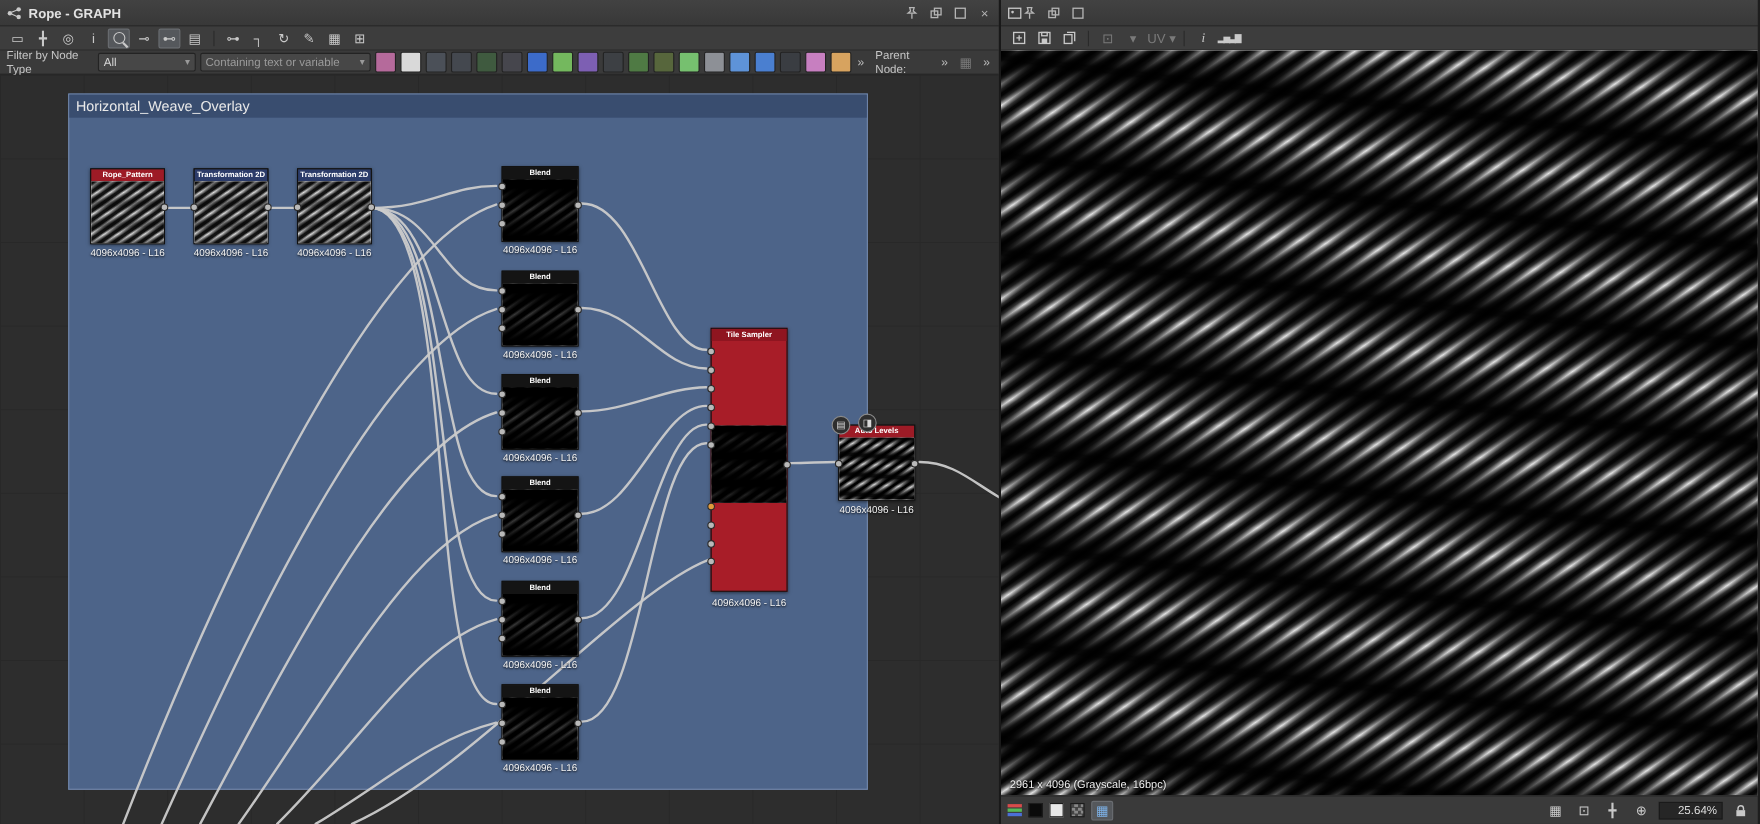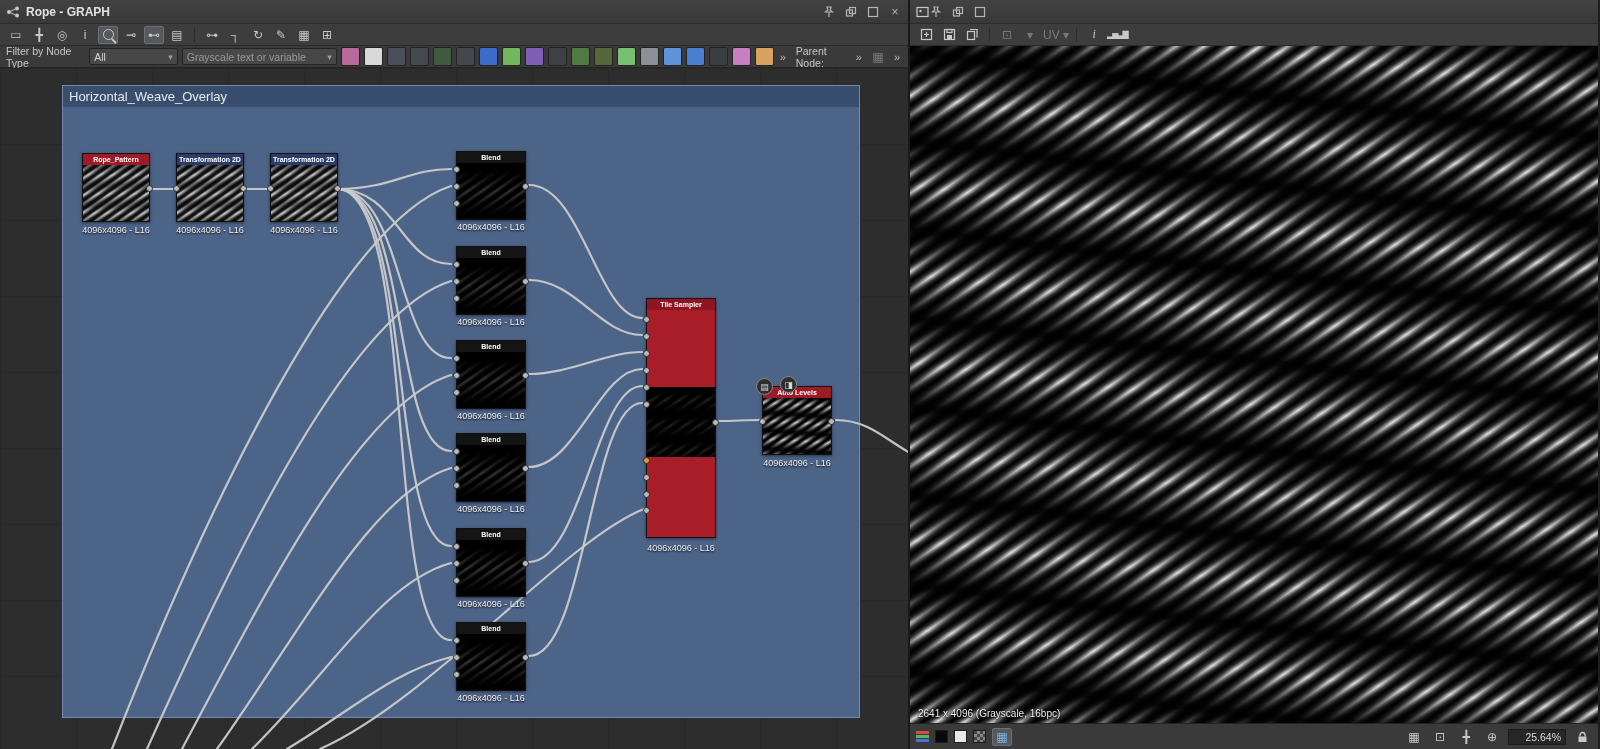--- a/index.html
+++ b/index.html
@@ -35,21 +35,21 @@
     display:flex; align-items:center; padding:0 4px; gap:4px; color:#d6d6d6; cursor:pointer; }
   .dd .arr { color:#9a9a9a; font-size:9px; }
   .dd.ghost { color:#9a9a9a; }
   .ficon { width:19px; height:19px; border-radius:2px; border:1px solid #222; cursor:pointer; flex:0 0 auto; }
   .chev { color:#bdbdbd; font-size:11px; padding:0 2px; cursor:pointer; }
 
   
   .canvas { position:absolute; left:0; top:68px; width:910px; height:681px; background:#2d2d2d;
     background-image:linear-gradient(#282828 1px,transparent 1px),linear-gradient(90deg,#282828 1px,transparent 1px);
     background-size:76px 76px; overflow:hidden; }
-  .frame { position:absolute; left:62px; top:17px; width:798px; height:633px;
+  .frame { position:absolute; left:62px; top:17px; width:727px; height:633px;
     background:rgba(79,103,142,0.95); border:1px solid #7388ab; }
   .frame-head { height:21px; background:rgba(56,76,110,0.95); display:flex; align-items:center; padding:0 6px; }
   .frame-title { color:#e9e9e9; font-size:13px; }
   .wires { position:absolute; left:0; top:0; width:910px; height:681px; pointer-events:none; }
   .wires path { fill:none; stroke:#cbcbcb; stroke-width:2.2; stroke-linecap:round; opacity:.95; }
 
   .node { position:absolute; background:#202020; border:1px solid #111; box-shadow:0 1px 3px rgba(0,0,0,.5); }
   .nh { height:11px; display:flex; align-items:center; justify-content:center; color:#fff;
     font-size:7px; font-weight:bold; overflow:hidden; white-space:nowrap; }
   .nt { height:56px; }
@@ -152,21 +152,21 @@
       <span class="tbi">⊞</span>
     </div>
 
     <div class="filterbar">
       <span>Filter by Node Type</span>
       <div class="dd" style="width:100px">
         <span style="flex:1">All</span>
         <span class="arr">▾</span>
       </div>
       <div class="dd ghost" style="width:176px">
-        <span style="flex:1">Grayscale text or variable</span>
+        <span style="flex:1">Containing text or variable</span>
         <span class="arr">▾</span>
       </div>
       <span class="ficon" style="background: rgb(181, 106, 155);"></span>
       <span class="ficon" style="background: rgb(217, 217, 217);"></span>
       <span class="ficon" style="background: rgb(75, 80, 88);"></span>
       <span class="ficon" style="background: rgb(68, 72, 79);"></span>
       <span class="ficon" style="background: rgb(63, 90, 63);"></span>
       <span class="ficon" style="background: rgb(70, 70, 77);"></span>
       <span class="ficon" style="background: rgb(60, 107, 201);"></span>
       <span class="ficon" style="background: rgb(116, 184, 94);"></span>
@@ -390,21 +390,21 @@
       <span class="tbi dim">
         <span>UV</span>&nbsp;<span>▾</span>
       </span>
       <span class="sep"></span>
       <span class="tbi" style="font-style:italic;font-family:'Liberation Serif','DejaVu Serif',serif">i</span>
       <span class="tbi" style="font-size:8px;letter-spacing:-1px">▂▅▃▇</span>
     </div>
 
     <div class="tex2d"></div>
 
-    <div class="statusline">2641 x 4096 (Grayscale,  16bpc)</div>
+    <div class="statusline">2961 x 4096 (Grayscale,  16bpc)</div>
 
     <div class="bbar">
       <span class="chanicon">
         <i style="background:#d84b4b"></i>
           <i style="background:#57b857"></i>
           <i style="background:#4b6fd8"></i>
       </span>
       <span class="swatch" style="background:#0a0a0a"></span>
       <span class="swatch" style="background:#e8e8e8"></span>
       <span class="swatch" style="background:repeating-conic-gradient(#888 0% 25%,#444 0% 50%);background-size:6px 6px"></span>

